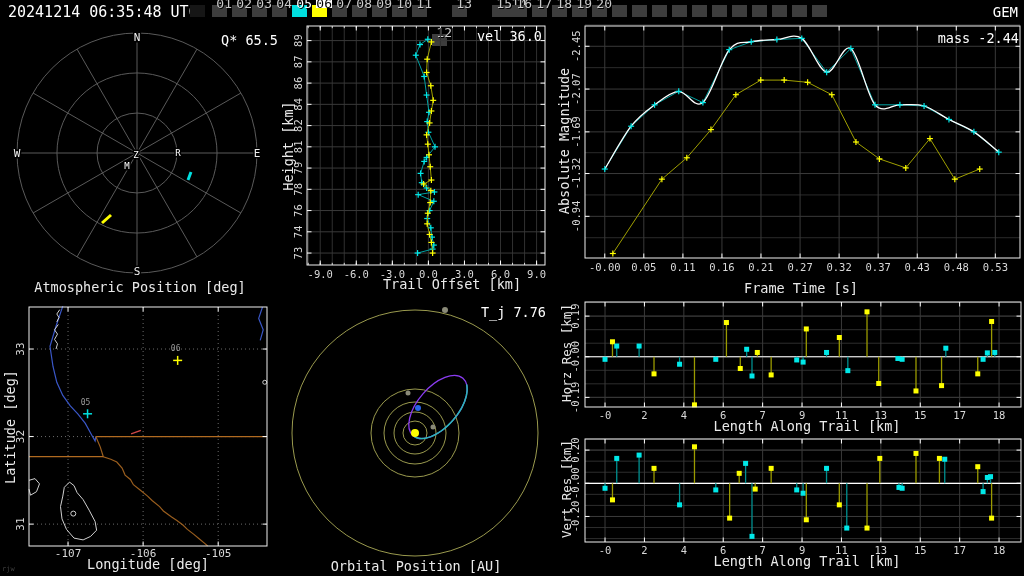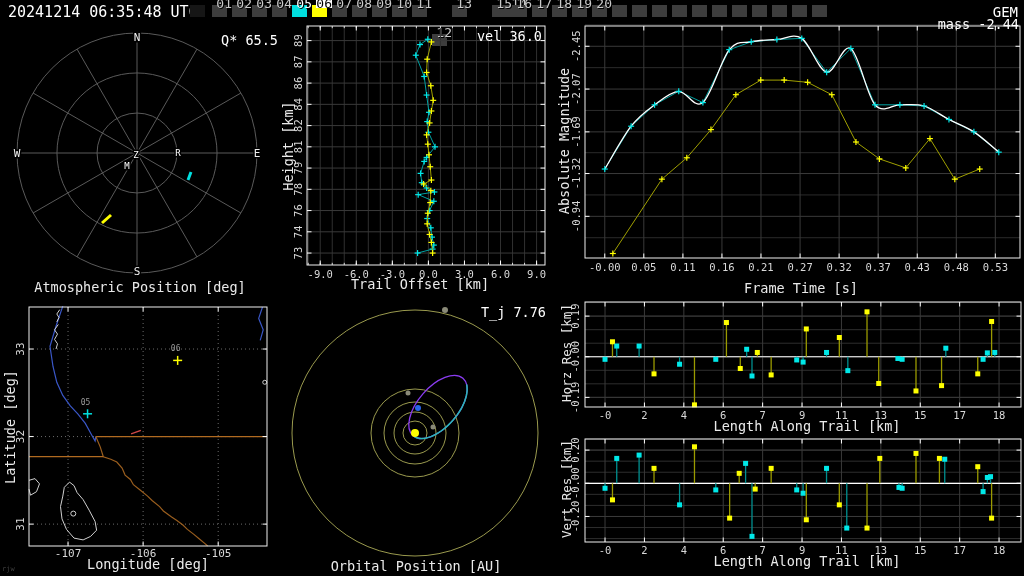--- a/index.html
+++ b/index.html
@@ -902,24 +902,24 @@
         <line x1="33" y1="86.4573268921095" x2="37.5" y2="86.4573268921095" stroke="#fff" stroke-width="1"></line>
         <line x1="469" y1="86.4573268921095" x2="464.5" y2="86.4573268921095" stroke="#fff" stroke-width="1"></line>
         <text x="23" y="86.4573268921095" fill="#d9d9d9" font-size="10.5" text-anchor="middle" font-family="DejaVu Sans Mono, Liberation Mono, monospace" transform="rotate(-90 23 86.4573268921095)" dominant-baseline="central">-0.20</text>
       </g>
     </svg>
 
   <span class="lbl badge ra" style="left:278px;top:40px">Q* 65.5</span>
   <span class="lbl title ctr" style="left:140px;top:287px">Atmospheric Position [deg]</span>
 
   <span class="lbl badge ra" style="left:542px;top:36px">vel 36.0</span>
-  <span class="lbl axis ctr" style="left:420px;top:284px">Trail Offset [km]</span>
+  <span class="lbl axis ctr" style="left:452px;top:284px">Trail Offset [km]</span>
   <span class="lbl axis rot" style="left:288px;top:146px">Height [km]</span>
 
-  <span class="lbl badge ra" style="left:1019px;top:24px">mass -2.44</span>
+  <span class="lbl badge ra" style="left:1019px;top:38px">mass -2.44</span>
   <span class="lbl axis ctr" style="left:801px;top:288px">Frame Time [s]</span>
   <span class="lbl axis rot" style="left:564px;top:141px">Absolute Magnitude</span>
 
   <span class="lbl axis ctr" style="left:148px;top:564px">Longitude [deg]</span>
   <span class="lbl axis rot" style="left:10px;top:427px">Latitude [deg]</span>
 
   <span class="lbl badge ra" style="left:546px;top:312px">T_j 7.76</span>
   <span class="lbl title ctr" style="left:416px;top:566px">Orbital Position [AU]</span>
 
   <span class="lbl axis rot" style="left:566px;top:353px;font-size:12.5px">Horz Res [km]</span>

